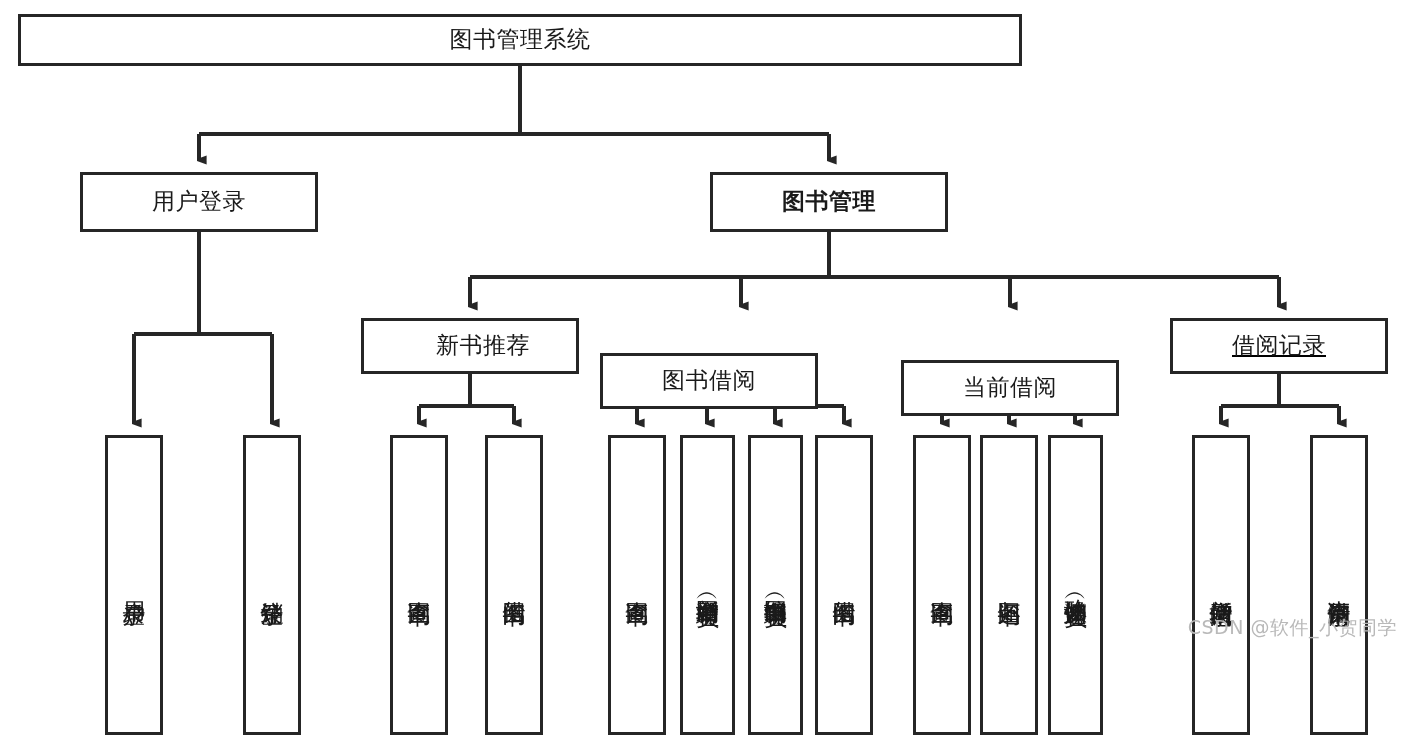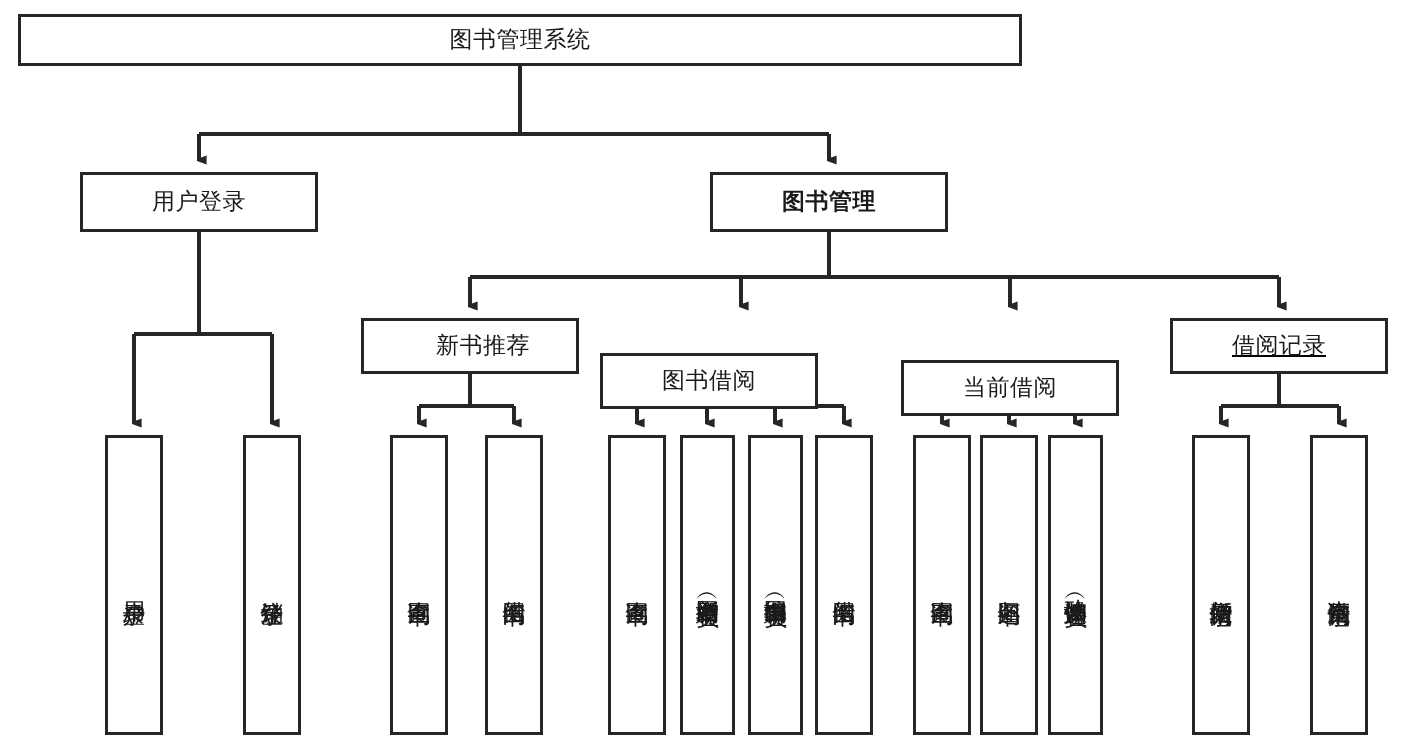--- a/index.html
+++ b/index.html
@@ -182,13 +182,14 @@
   <div class="node-box leaf-box" id="leaf-10" style="left: 1048px; top: 435px; width: 55px; height: 300px;">
     <span class="node-label-v">确认归还（管理员）</span>
   </div>
   <div class="node-box leaf-box" id="leaf-11" style="left: 1192px; top: 435px; width: 58px; height: 300px;">
     <span class="node-label-v">新增借阅记录</span>
   </div>
   <div class="node-box leaf-box" id="leaf-12" style="left: 1310px; top: 435px; width: 58px; height: 300px;">
     <span class="node-label-v">查询借阅记录</span>
   </div>
 
+  <div id="watermark">CSDN @软件_小贺同学</div>
 </div>
 
 </body></html>

